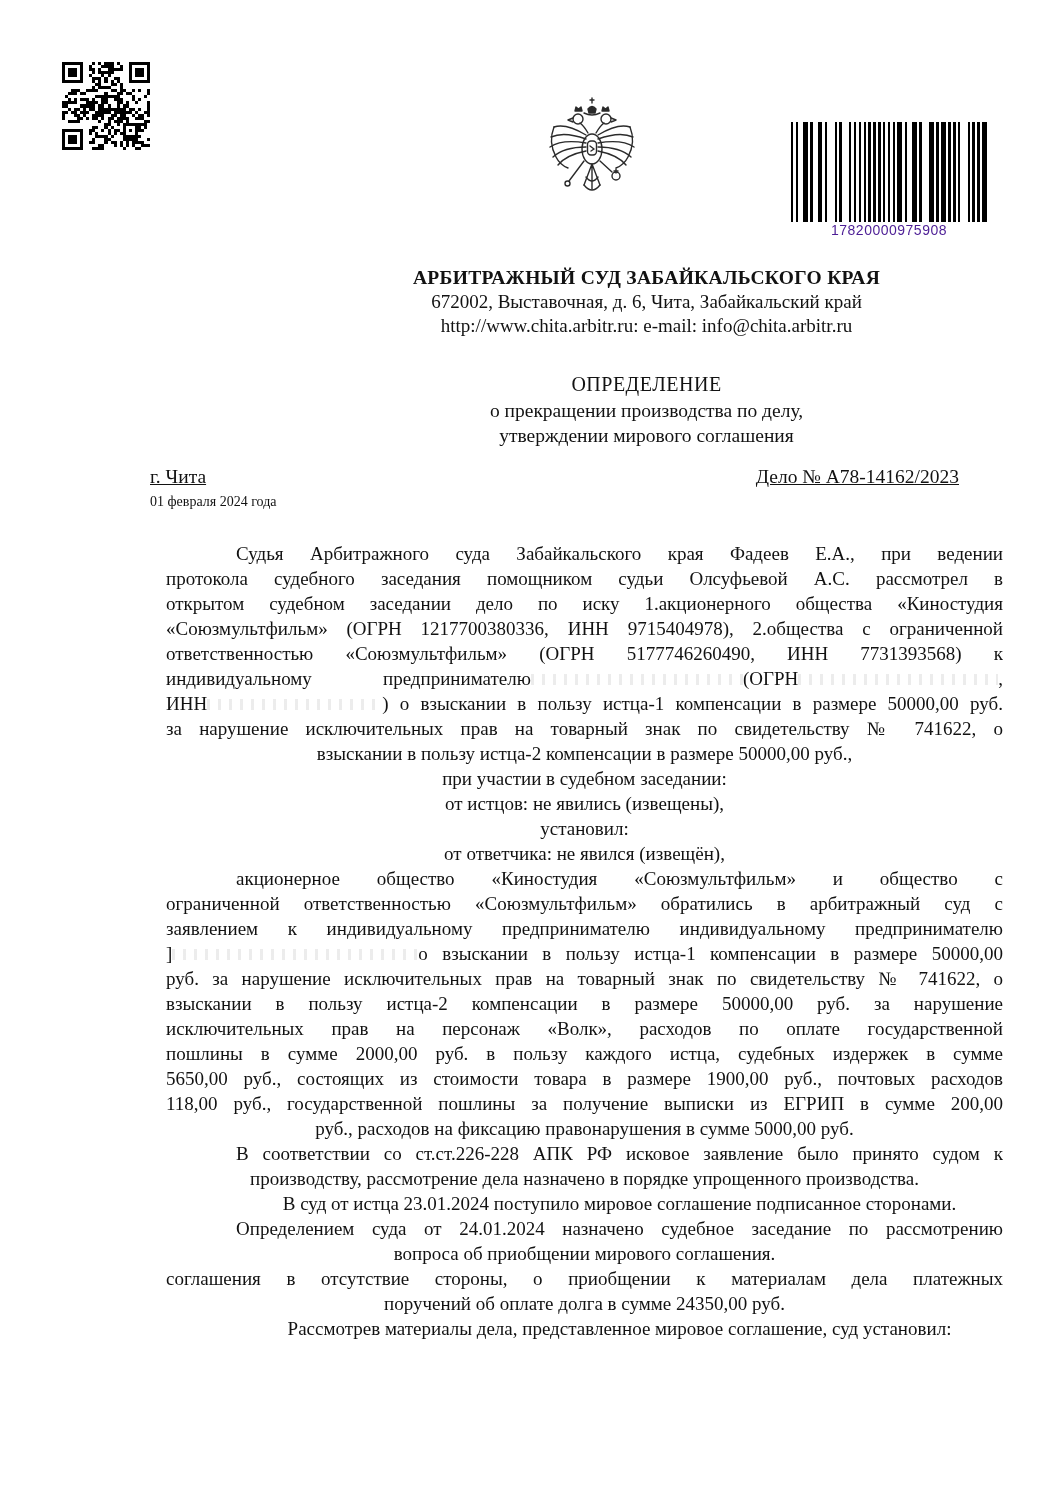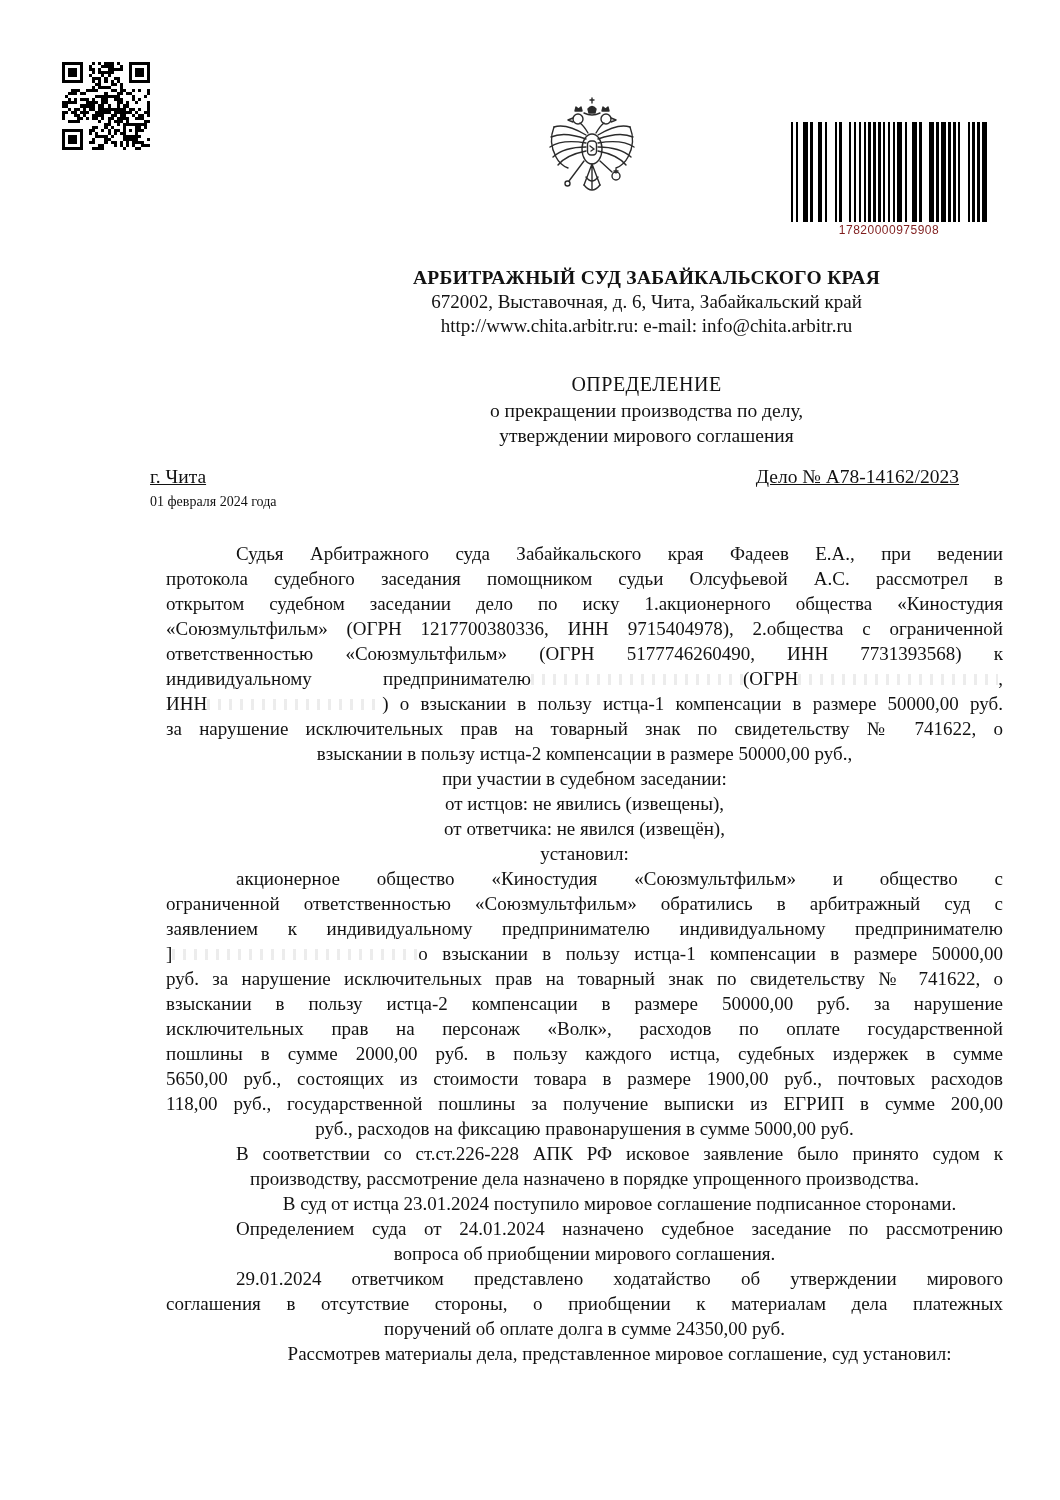--- a/index.html
+++ b/index.html
@@ -5,22 +5,22 @@
   html,body{margin:0;padding:0;background:#e8e8e8;}
   .page{position:relative;width:1060px;height:1500px;margin:0 auto;background:#ffffff;
         font-family:"Liberation Serif",serif;color:#121212;overflow:hidden;}
   .abs{position:absolute;}
 
   
   .qr{left:62px;top:62px;width:88px;height:88px;}
   .emblem{left:546px;top:97px;width:92px;height:106px;}
   .barcode-wrap{left:791px;top:122px;width:196px;text-align:center;}
   .barcode-bars{display:block;width:196px;height:100px;}
-  .barcode-num{font-family:"Liberation Sans",sans-serif;font-size:12px;line-height:17px;
-               letter-spacing:.5px;color:#7f1d1d;}
+  .barcode-num{font-family:"Liberation Sans",sans-serif;font-size:14px;line-height:17px;
+               letter-spacing:.5px;color:#4c1d95;}
 
   
   .center-block{left:150px;width:837px;text-align:center;padding-left:78px;box-sizing:content-box;}
   .hdr{top:266px;}
   .court-name{font-weight:bold;font-size:19.5px;line-height:24px;letter-spacing:.3px;}
   .court-line{font-size:19px;line-height:24px;}
   .ttl{top:371px;}
   .doc-title{font-size:20px;line-height:27px;letter-spacing:.5px;}
   .doc-sub{font-size:19.5px;line-height:25px;}
 
@@ -448,37 +448,36 @@
       <div class="bline just">протокола судебного заседания помощником судьи Олсуфьевой А.С. рассмотрел в</div>
       <div class="bline just">открытом судебном заседании дело по иску 1.акционерного общества «Киностудия</div>
       <div class="bline just">«Союзмультфильм» (ОГРН 1217700380336, ИНН 9715404978), 2.общества с ограниченной</div>
       <div class="bline just">ответственностью «Союзмультфильм» (ОГРН 5177746260490, ИНН 7731393568) к</div>
       <div class="bline just">индивидуальному предпринимателю<span class="redact-gap" style="width: 212px;"></span>(ОГРН<span class="redact-gap" style="width: 200px;"></span>,</div>
       <div class="bline just">ИНН<span class="redact-gap" style="width: 175px;"></span>) о взыскании в пользу истца-1 компенсации в размере 50000,00 руб.</div>
       <div class="bline just">за нарушение исключительных прав на товарный знак по свидетельству № 741622, о</div>
       <div class="bline">взыскании в пользу истца-2 компенсации в размере 50000,00 руб.,</div>
       <div class="bline">при участии в судебном заседании:</div>
       <div class="bline">от истцов: не явились (извещены),</div>
+      <div class="bline">установил:</div>
       <div class="bline">от ответчика: не явился (извещён),</div>
-      <div class="bline">установил:</div>
       <div class="bline just ind">акционерное общество «Киностудия «Союзмультфильм» и общество с</div>
       <div class="bline just">ограниченной ответственностью «Союзмультфильм» обратились в арбитражный суд с</div>
       <div class="bline just">заявлением к индивидуальному предпринимателю индивидуальному предпринимателю</div>
       <div class="bline just">]<span class="redact-gap" style="width: 246px;"></span>о взыскании в пользу истца-1 компенсации в размере 50000,00</div>
       <div class="bline just">руб. за нарушение исключительных прав на товарный знак по свидетельству № 741622, о</div>
       <div class="bline just">взыскании в пользу истца-2 компенсации в размере 50000,00 руб. за нарушение</div>
       <div class="bline just">исключительных прав на персонаж «Волк», расходов по оплате государственной</div>
       <div class="bline just">пошлины в сумме 2000,00 руб. в пользу каждого истца, судебных издержек в сумме</div>
       <div class="bline just">5650,00 руб., состоящих из стоимости товара в размере 1900,00 руб., почтовых расходов</div>
       <div class="bline just">118,00 руб., государственной пошлины за получение выписки из ЕГРИП в сумме 200,00</div>
       <div class="bline">руб., расходов на фиксацию правонарушения в сумме 5000,00 руб.</div>
       <div class="bline just ind">В соответствии со ст.ст.226-228 АПК РФ исковое заявление было принято судом к</div>
       <div class="bline">производству, рассмотрение дела назначено в порядке упрощенного производства.</div>
       <div class="bline ind">В суд от истца 23.01.2024 поступило мировое соглашение подписанное сторонами.</div>
       <div class="bline just ind">Определением суда от 24.01.2024 назначено судебное заседание по рассмотрению</div>
       <div class="bline">вопроса об приобщении мирового соглашения.</div>
-      <div class="bline just ind">29.01.2024 ответчиком представлено ходатайство об утверждении мирового</div>
       <div class="bline just">соглашения в отсутствие стороны, о приобщении к материалам дела платежных</div>
       <div class="bline">поручений об оплате долга в сумме 24350,00 руб.</div>
       <div class="bline ind">Рассмотрев материалы дела, представленное мировое соглашение, суд установил:</div>
     </div>
 
 </div>
 
 </body></html>

